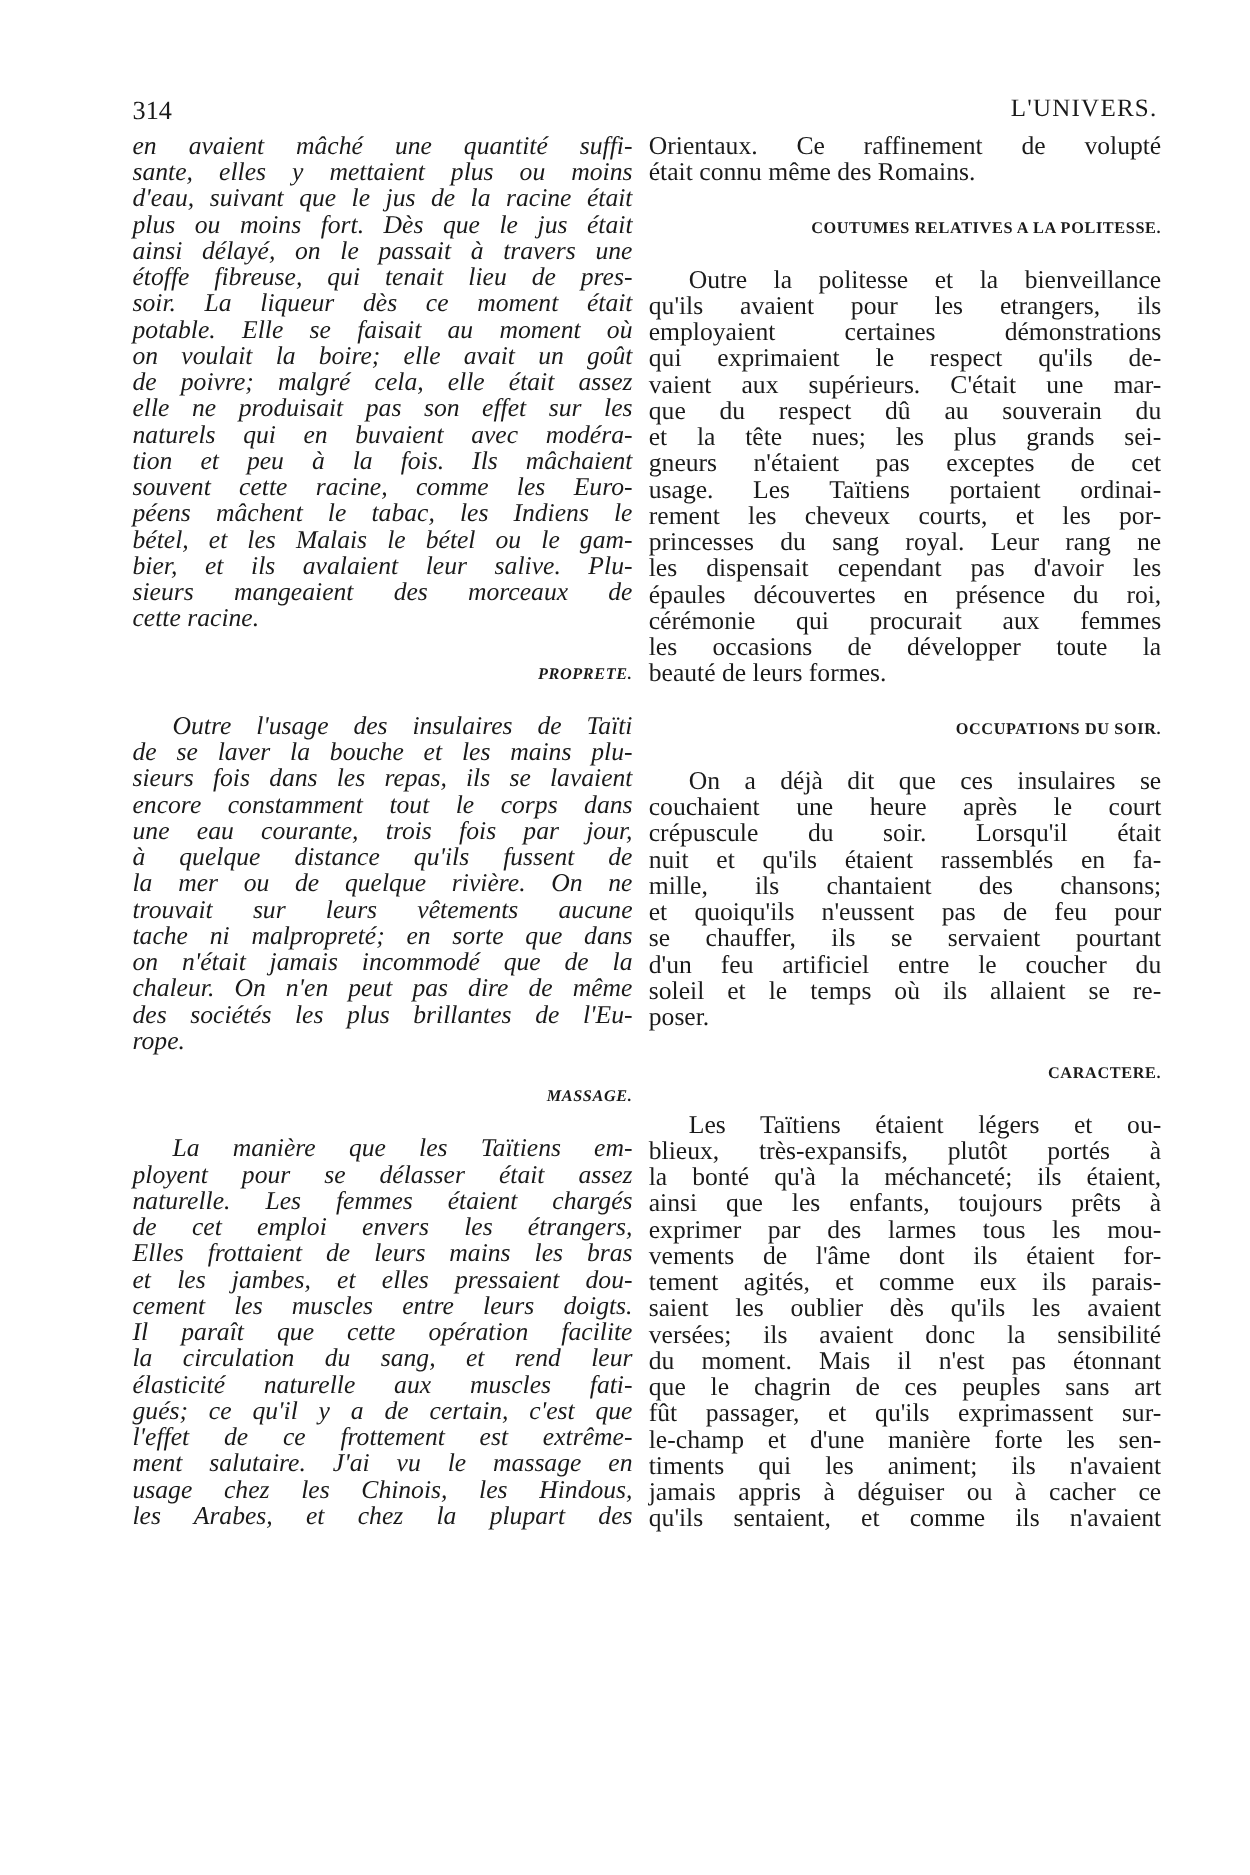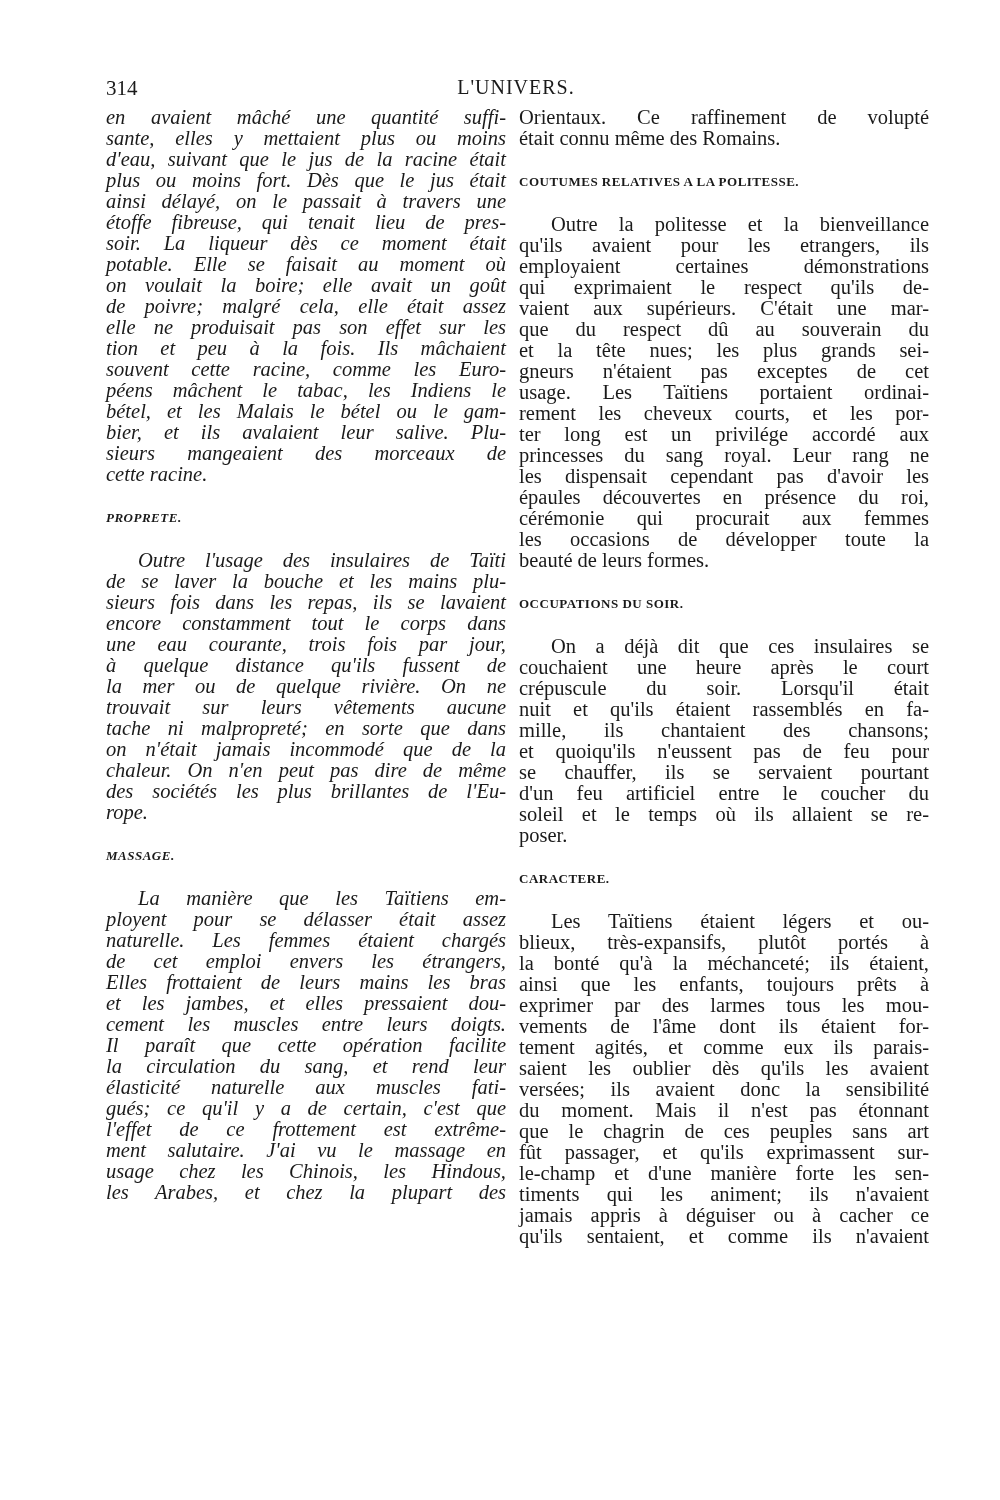--- a/index.html
+++ b/index.html
@@ -2,31 +2,31 @@
 <html><head>
 <meta charset="utf-8">
 <style>
   html, body { margin: 0; padding: 0; background: #ffffff; }
   body { width: 1000px; height: 1500px; position: relative; overflow: hidden;
          font-family: "DejaVu Serif", "Liberation Serif", serif; color: #1a1a1a; }
   .page { position: absolute; left: 0; top: 0; width: 1000px; height: 1500px; }
   .running-head { position: absolute; top: 76px; left: 106px; width: 820px; height: 26px; }
   .page-number { position: absolute; left: 0; top: 0; font-size: 21px; font-weight: normal;
                  font-family: "Liberation Serif", serif; }
-  .journal-title { position: absolute; left: 0; width: 100%; text-align: center; top: 0;
+  .journal-title { position: absolute; left: 0; width: 100%; text-align: right; top: 0;
                    font-size: 20px; letter-spacing: 1px; font-family: "Liberation Serif", serif; }
   .column { position: absolute; top: 107px; }
   .col-left { left: 106px; width: 400px; font-style: italic; }
   .col-right { left: 519px; width: 410px; }
   .line { display: block; height: 21px; line-height: 21px; font-size: 20.5px;
           font-family: "Liberation Serif", serif; white-space: nowrap;
           text-align: justify; text-align-last: justify; }
   .line.last { text-align-last: left; }
   .line.indent { padding-left: 32px; }
-  .heading { display: block; text-align: left; font-size: 13px; font-weight: bold;
+  .heading { display: block; text-align: right; font-size: 13px; font-weight: bold;
              letter-spacing: 0.5px; font-family: "Liberation Serif", serif; height: 21px; line-height: 21px; }
   .gap-m { height: 22px; }
 </style>
 </head>
 <body>
 
 <div class="page">
 
   <div class="running-head">
     <span class="page-number">314</span>
@@ -39,20 +39,21 @@
         <span class="line">sante, elles y mettaient plus ou moins</span>
         <span class="line">d'eau, suivant que le jus de la racine était</span>
         <span class="line">plus ou moins fort. Dès que le jus était</span>
         <span class="line">ainsi délayé, on le passait à travers une</span>
         <span class="line">étoffe fibreuse, qui tenait lieu de pres-</span>
         <span class="line">soir. La liqueur dès ce moment était</span>
         <span class="line">potable. Elle se faisait au moment où</span>
         <span class="line">on voulait la boire; elle avait un goût</span>
         <span class="line">de poivre; malgré cela, elle était assez</span>
         <span class="line">elle ne produisait pas son effet sur les</span>
+        <span class="line">naturels qui en buvaient avec modéra-</span>
         <span class="line">tion et peu à la fois. Ils mâchaient</span>
         <span class="line">souvent cette racine, comme les Euro-</span>
         <span class="line">péens mâchent le tabac, les Indiens le</span>
         <span class="line">bétel, et les Malais le bétel ou le gam-</span>
         <span class="line">bier, et ils avalaient leur salive. Plu-</span>
         <span class="line">sieurs mangeaient des morceaux de</span>
         <span class="line last">cette racine.</span>
       </div>
     <div class="gap-m"></div>
     <div class="heading">PROPRETE.</div>
@@ -106,21 +107,20 @@
         <span class="line indent">Outre la politesse et la bienveillance</span>
         <span class="line">qu'ils avaient pour les etrangers, ils</span>
         <span class="line">employaient certaines démonstrations</span>
         <span class="line">qui exprimaient le respect qu'ils de-</span>
         <span class="line">vaient aux supérieurs. C'était une mar-</span>
         <span class="line">que du respect dû au souverain du</span>
         <span class="line">et la tête nues; les plus grands sei-</span>
         <span class="line">gneurs n'étaient pas exceptes de cet</span>
         <span class="line">usage. Les Taïtiens portaient ordinai-</span>
         <span class="line">rement les cheveux courts, et les por-</span>
-        <span class="line">ter long est un privilége accordé aux</span>
         <span class="line">princesses du sang royal. Leur rang ne</span>
         <span class="line">les dispensait cependant pas d'avoir les</span>
         <span class="line">épaules découvertes en présence du roi,</span>
         <span class="line">cérémonie qui procurait aux femmes</span>
         <span class="line">les occasions de développer toute la</span>
         <span class="line last">beauté de leurs formes.</span>
       </div>
     <div class="gap-m"></div>
     <div class="heading">OCCUPATIONS DU SOIR.</div>
     <div class="gap-m"></div>

